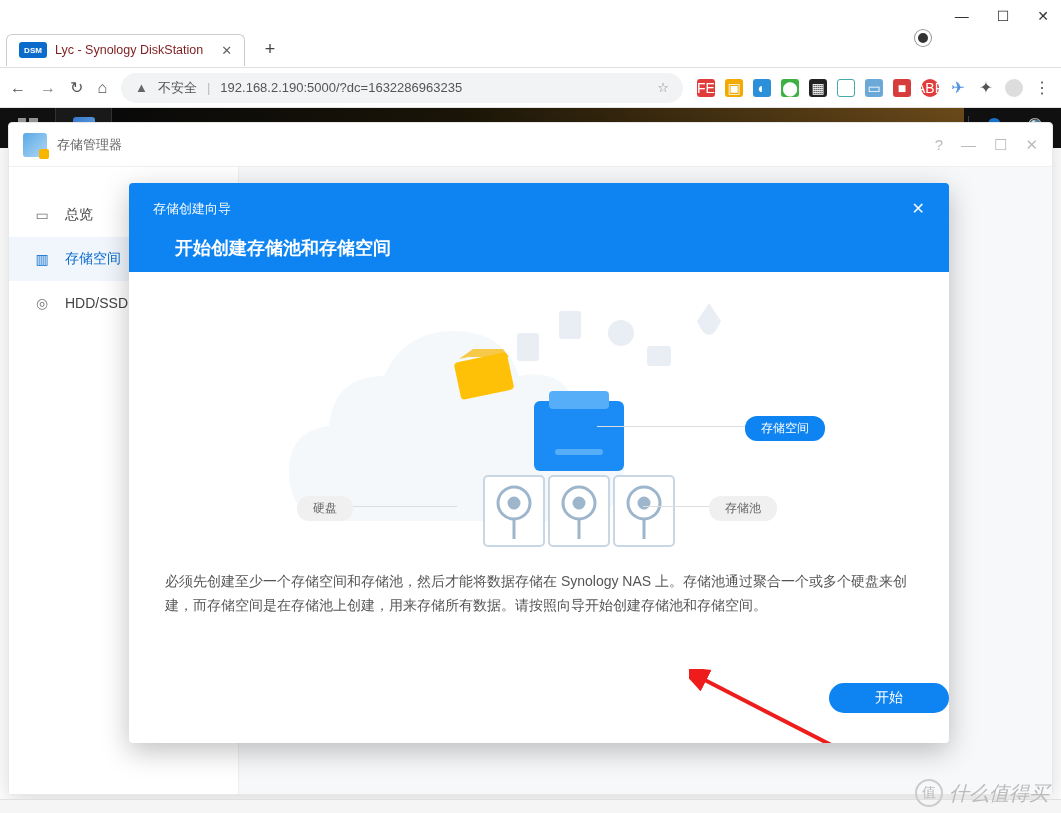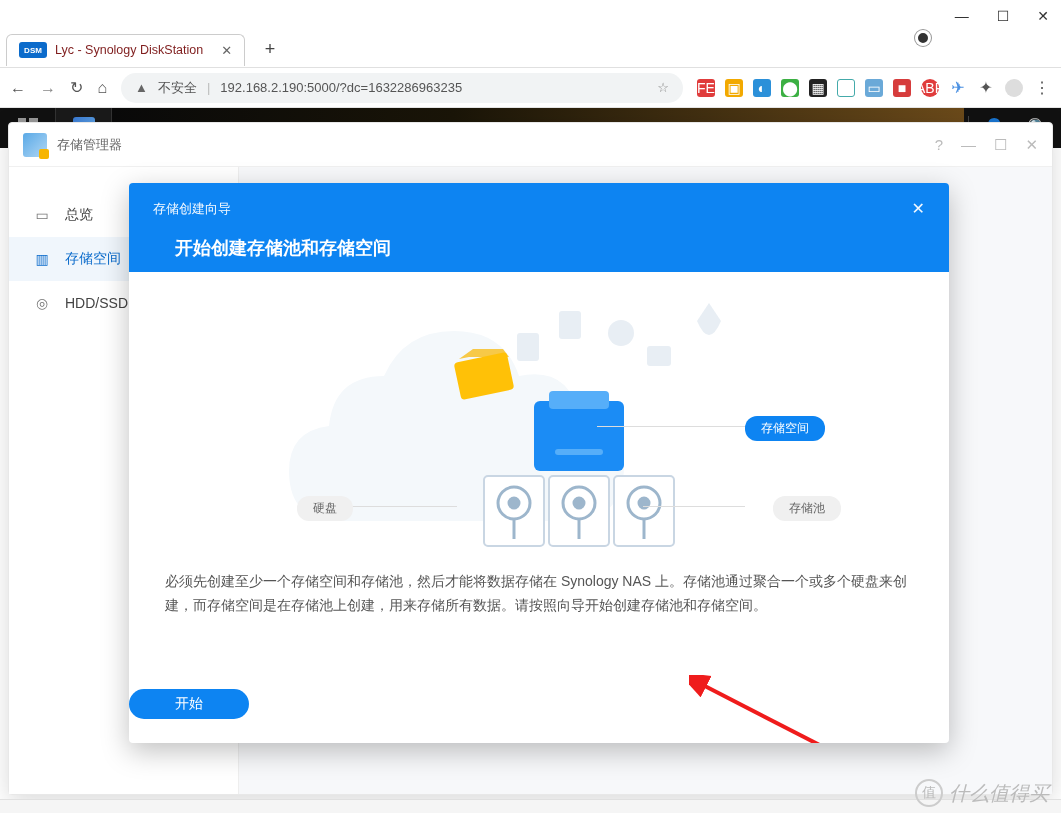--- a/index.html
+++ b/index.html
@@ -64,21 +64,21 @@
 
 .modal-body { flex: 1; padding: 14px 36px 0; position: relative; }
 .illus { height: 270px; position: relative; display: flex; align-items: center; justify-content: center; }
 .illus svg { width: 560px; height: 260px; }
 .lbl-pill { position: absolute; background: #f0f0f0; color: #666; font-size: 12px; padding: 4px 16px; border-radius: 12px; }
 .lbl-pill.blue { background: #0d84f2; color: #fff; }
 .conn { position: absolute; height: 1px; background: #ddd; }
 
 .desc { font-size: 14px; color: #555; line-height: 1.7; margin-top: 14px; }
 
-.modal-foot { padding: 24px 0 24px; display: flex; justify-content: flex-start; position: relative; }
+.modal-foot { padding: 24px 0 30px; display: flex; justify-content: flex-end; position: relative; }
 .btn-start { background: #0d84f2; color: #fff; border: none; width: 120px; height: 30px; border-radius: 15px; font-size: 14px; cursor: pointer; }
 .arrow { position: absolute; left: 560px; top: 10px; }
 
 
 .wm { position: absolute; right: 12px; bottom: 6px; color: #bbb; font-size: 20px; font-style: italic; display: flex; align-items: center; gap: 6px; }
 .wm .c { width: 28px; height: 28px; border: 2px solid #ccc; border-radius: 50%; display: flex; align-items: center; justify-content: center; font-size: 14px; font-style: normal; }
 .bbar { position: absolute; left: 0; right: 0; bottom: 0; height: 14px; background: #f5f5f5; border-top: 1px solid #e0e0e0; }
 .ctrl-dot { position: absolute; right: 130px; top: 30px; width: 16px; height: 16px; background: #333; border-radius: 50%; border:3px solid #fff; box-shadow:0 0 0 1px #999; }
 </style>
 </head>
@@ -219,21 +219,21 @@
               <line x1="320" y1="228" x2="320" y2="248"></line>
             <circle cx="385" cy="212" r="16"></circle>
               <circle cx="385" cy="212" r="5" fill="#9db6cc"></circle>
               <line x1="385" y1="228" x2="385" y2="248"></line>
           </g>
         </svg>
 
         <div class="conn" style="left:432px;top:140px;width:148px"></div>
         <div class="lbl-pill blue" style="left:580px;top:130px">存储空间</div>
         <div class="conn" style="left:478px;top:220px;width:102px"></div>
-        <div class="lbl-pill" style="left:608px;top:210px">存储池</div>
+        <div class="lbl-pill" style="left:544px;top:210px">存储池</div>
         <div class="conn" style="left:172px;top:220px;width:120px"></div>
         <div class="lbl-pill" style="left:132px;top:210px">硬盘</div>
       </div>
       <div class="desc">必须先创建至少一个存储空间和存储池，然后才能将数据存储在 Synology NAS 上。存储池通过聚合一个或多个硬盘来创建，而存储空间是在存储池上创建，用来存储所有数据。请按照向导开始创建存储池和存储空间。</div>
     </div>
     <div class="modal-foot">
       <button class="btn-start">开始</button>
       <svg class="arrow" width="160" height="90">
         <defs>
             <marker id="ah" markerWidth="10" markerHeight="10" refX="2" refY="3" orient="auto">

